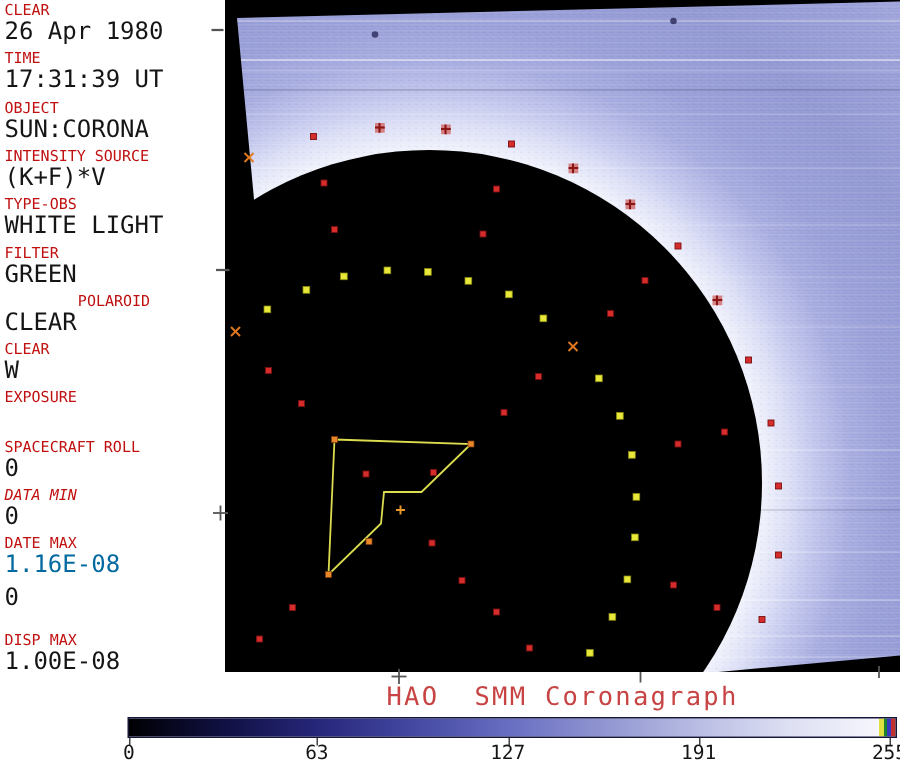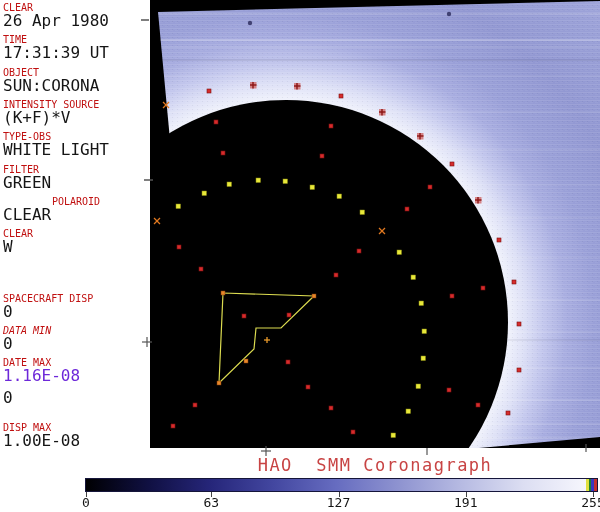--- a/index.html
+++ b/index.html
@@ -51,32 +51,33 @@
     </div>
     <div class="pitem" style="top: 195.8px;">
       <div class="plabel" style="color: rgb(192, 16, 16); text-align: center;">POLAROID</div>
       <div class="pvalue" style="color: rgb(21, 21, 21);">CLEAR</div>
     </div>
     <div class="pitem" style="top: 228.1px;">
       <div class="plabel" style="color: rgb(192, 16, 16);">CLEAR</div>
       <div class="pvalue" style="color: rgb(21, 21, 21);">W</div>
     </div>
     <div class="pitem" style="top: 260.4px;">
+      <div class="plabel" style="color: rgb(192, 16, 16);">EXPOSURE</div>
     </div>
     <div class="pitem" style="top: 292.7px;">
-      <div class="plabel" style="color: rgb(192, 16, 16);">SPACECRAFT DISP</div>
+      <div class="plabel" style="color: rgb(192, 16, 16);">SPACECRAFT ROLL</div>
       <div class="pvalue" style="color: rgb(21, 21, 21);">0</div>
     </div>
     <div class="pitem" style="top: 325px;">
       <div class="plabel" style="color: rgb(192, 16, 16); font-style: italic;">DATA MIN</div>
       <div class="pvalue" style="color: rgb(21, 21, 21);">0</div>
     </div>
     <div class="pitem" style="top: 357.3px;">
       <div class="plabel" style="color: rgb(192, 16, 16);">DATE MAX</div>
-      <div class="pvalue" style="color: #6d28d9;">1.16E-08</div>
+      <div class="pvalue" style="color: #0369a1;">1.16E-08</div>
     </div>
     <div class="pitem" style="top: 389.6px;">
       <div class="pvalue" style="color: rgb(21, 21, 21);">0</div>
     </div>
     <div class="pitem" style="top: 421.9px;">
       <div class="plabel" style="color: rgb(192, 16, 16);">DISP MAX</div>
       <div class="pvalue" style="color: rgb(21, 21, 21);">1.00E-08</div>
     </div>
   </div>
 

